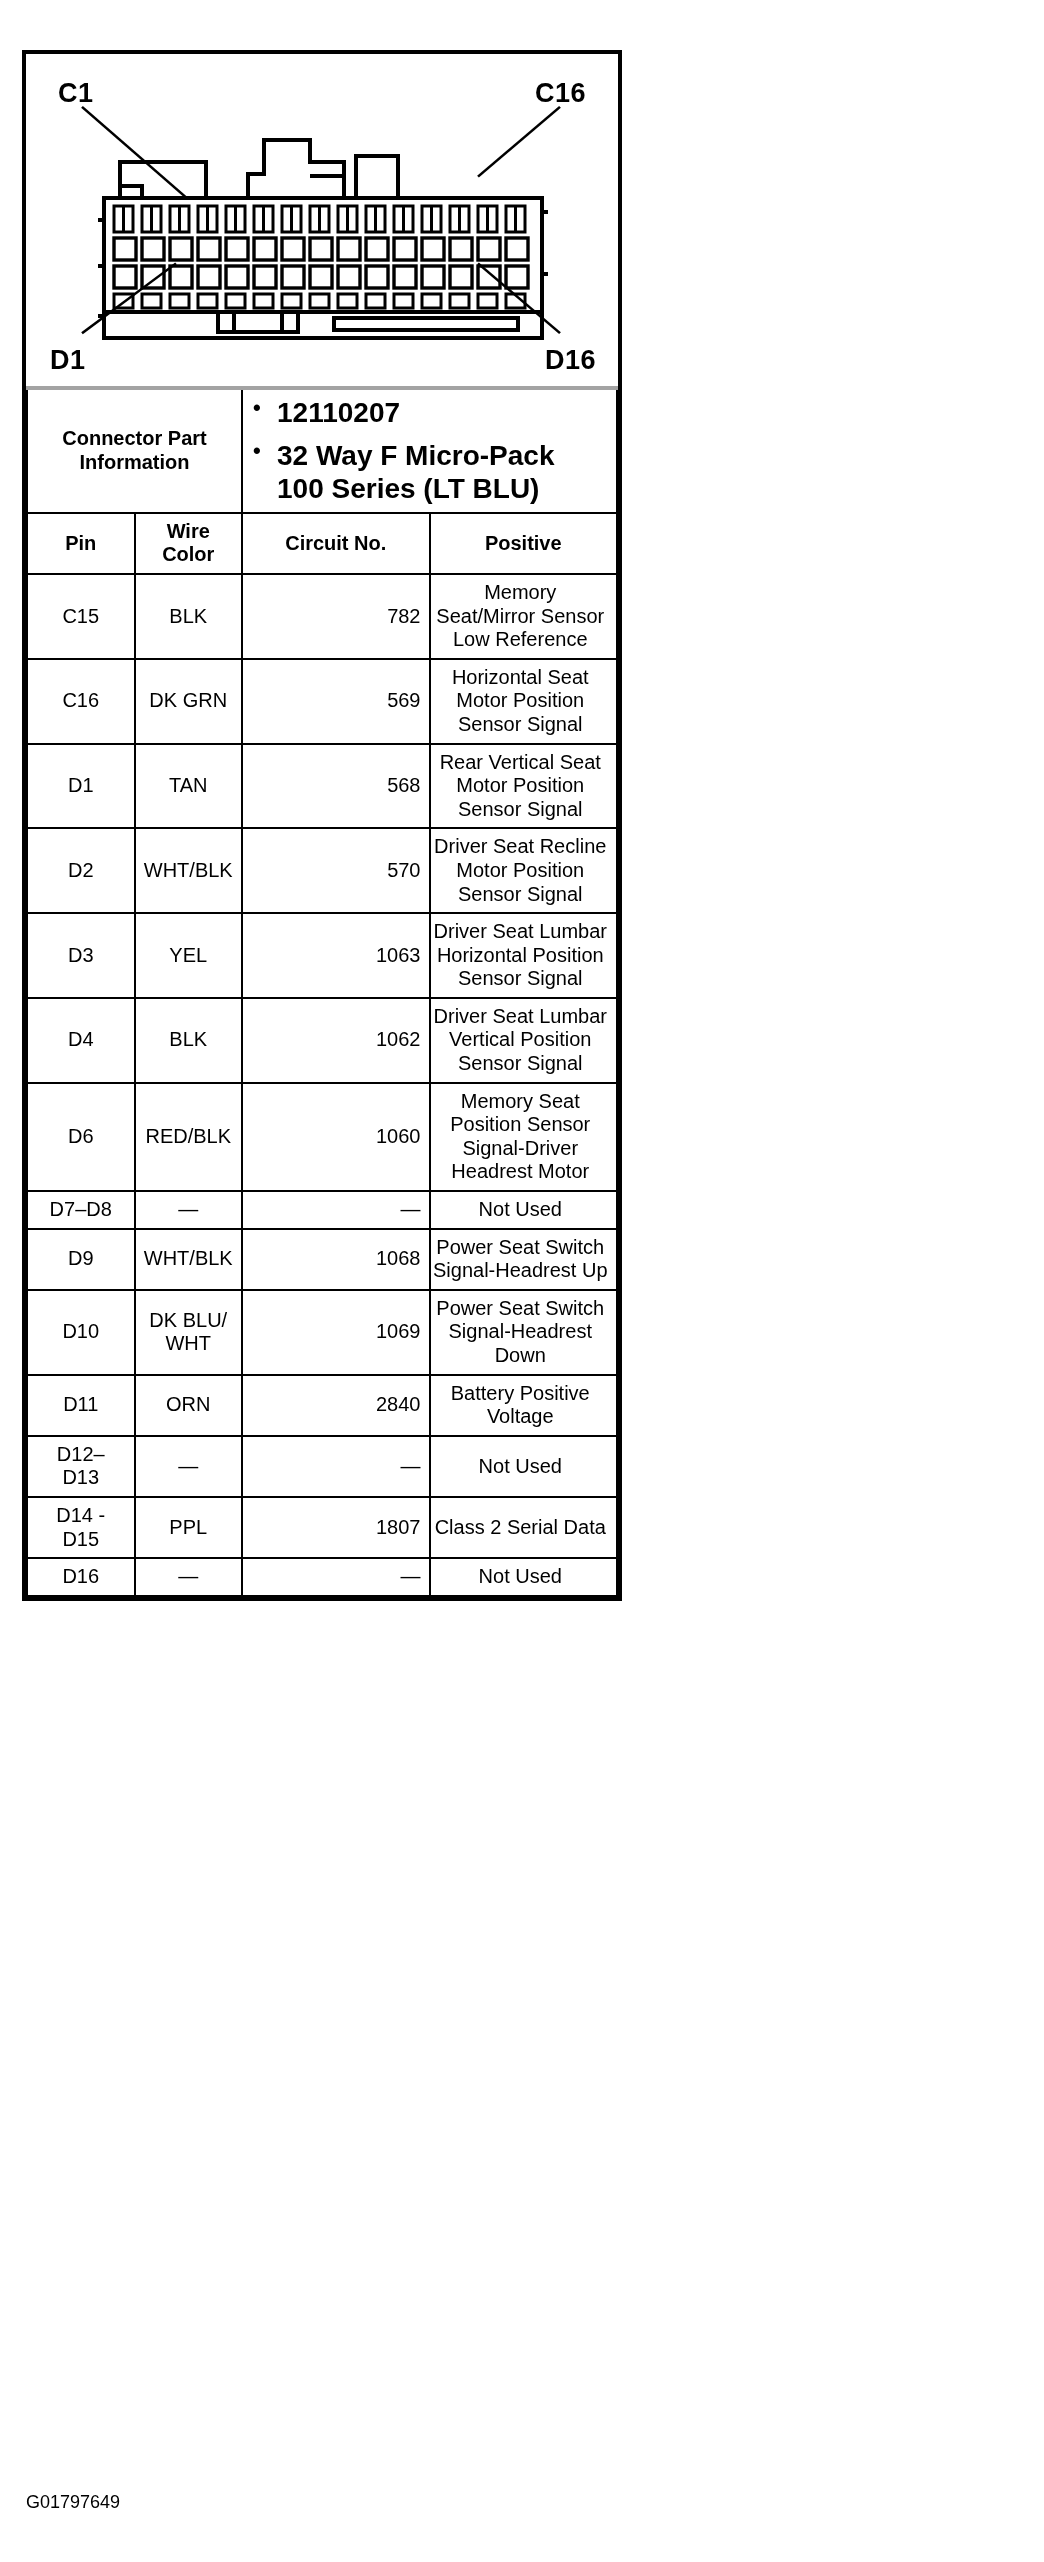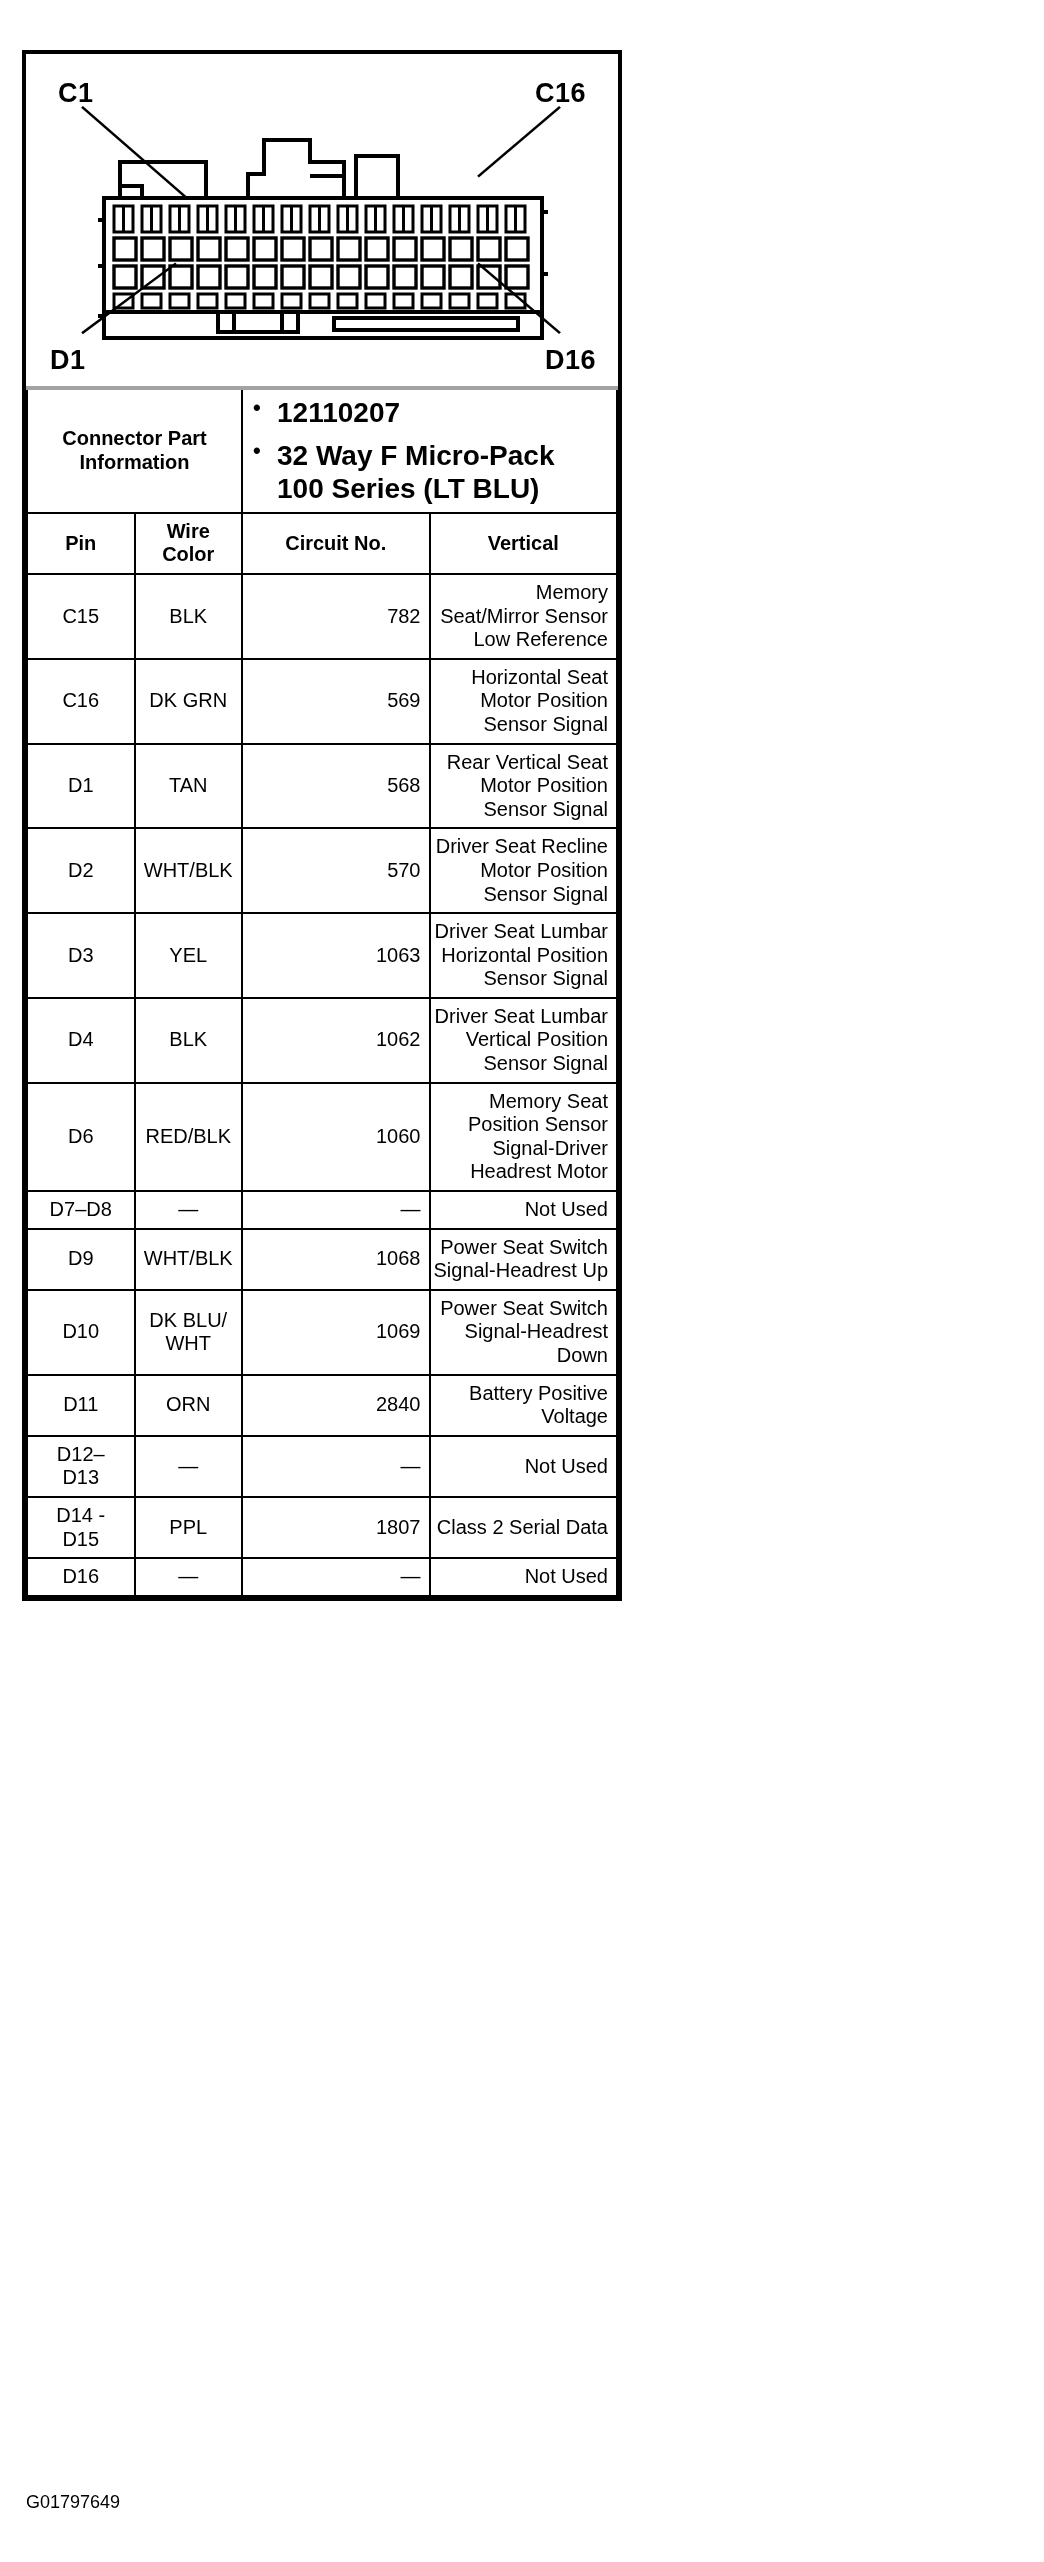--- a/index.html
+++ b/index.html
@@ -72,21 +72,21 @@
     padding: 6px 8px;
     font-size: 20px;
     color: #000;
     vertical-align: middle;
     font-family: "Liberation Sans", sans-serif;
     line-height: 1.18;
   }
   table.pinout td.c-pin      { width: 80px;  text-align: center; }
   table.pinout td.c-wire     { width: 135px; text-align: center; }
   table.pinout td.c-circuit  { width: 110px; text-align: right; }
-  table.pinout td.c-function { text-align: right; padding-left: 2px; }
+  table.pinout td.c-function { text-align: center; padding-left: 2px; }
 
   th.hdr {
     font-weight: 700;
     text-align: center;
     font-size: 20px;
   }
   th.hdr-partinfo {
     width: 215px;
     font-weight: 700;
     text-align: center;
@@ -274,21 +274,21 @@
               <li>12110207</li>
               <li>32 Way F Micro-Pack 100 Series (LT BLU)</li>
             </ul>
           </td>
         </tr>
 
         <tr>
           <th class="hdr">Pin</th>
           <th class="hdr">Wire Color</th>
           <th class="hdr">Circuit No.</th>
-          <th class="hdr">Vertical</th>
+          <th class="hdr">Positive</th>
         </tr>
       </tbody>
       <tbody id="rows-body">
           <tr>
             <td class="c-pin">C15</td>
             <td class="c-wire">BLK</td>
             <td class="c-circuit">782</td>
             <td class="c-function">Memory Seat/Mirror Sensor Low Reference</td>
           </tr>
           <tr>

